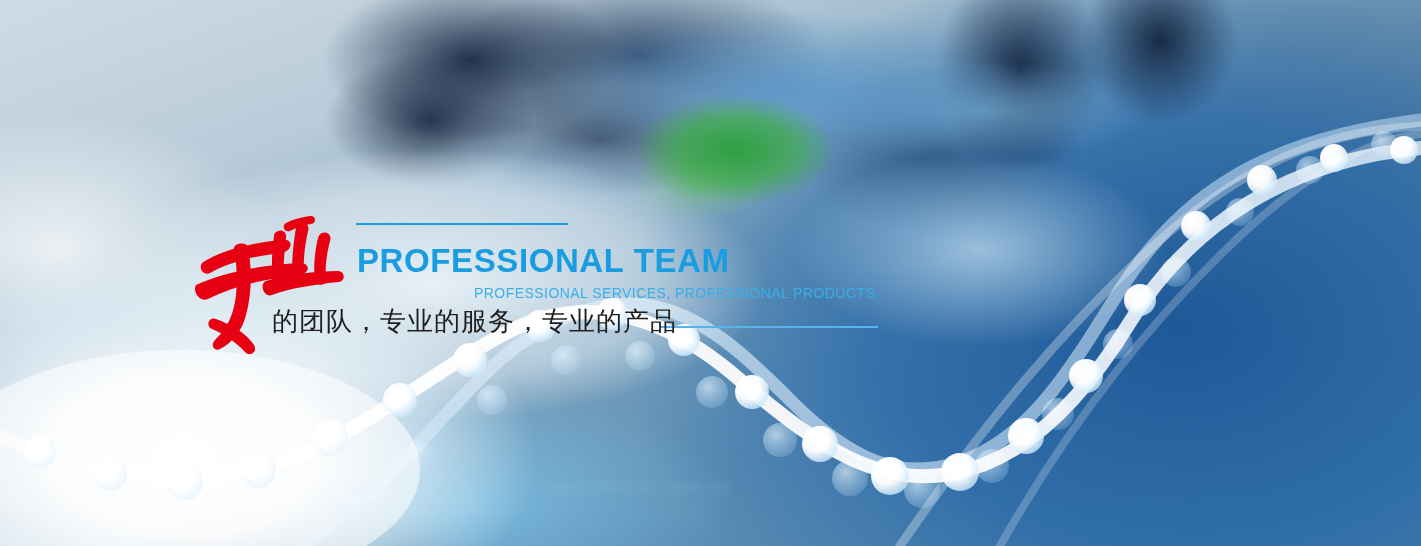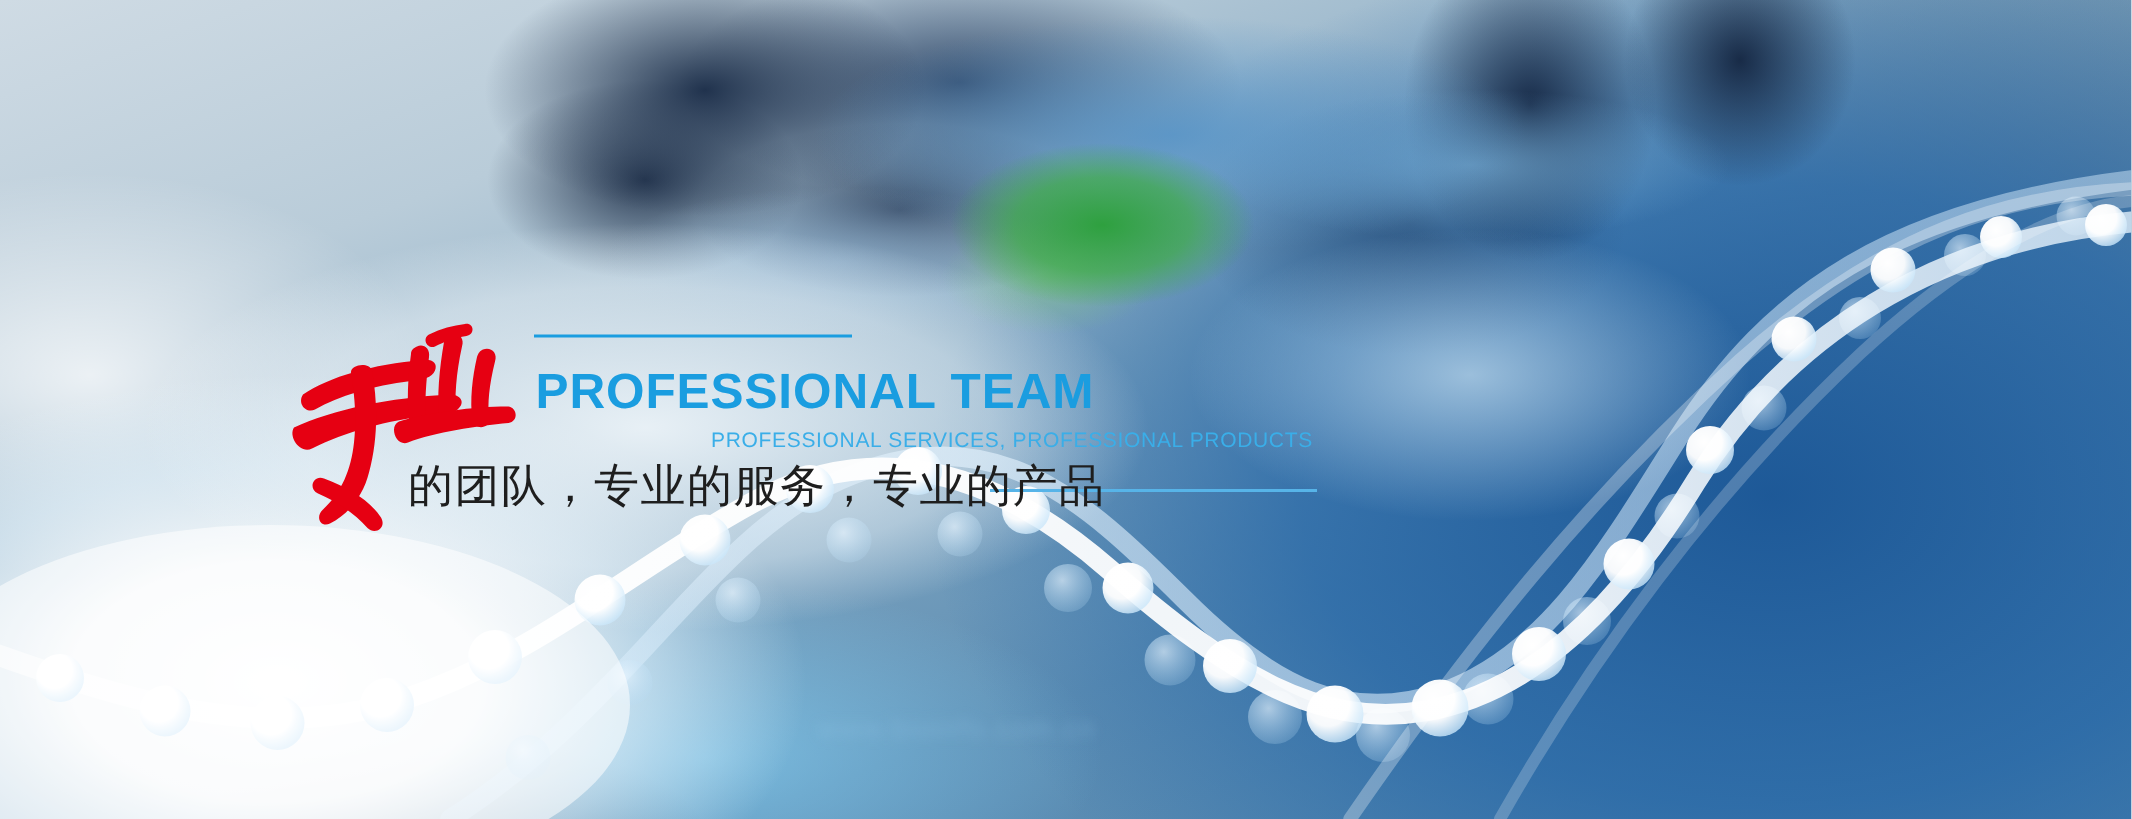--- a/index.html
+++ b/index.html
@@ -123,21 +123,21 @@
     left:474px; top:286px;
     font-size:14px;
     color:#3aaee8;
     letter-spacing:.45px;
     line-height:1;
     white-space:nowrap;
   }
   .cn-line{
     position:absolute;
     left:272px; top:306px;
-    font-size:30px;
+    font-size:26px;
     color:#1e1e1e;
     letter-spacing:1px;
     line-height:1.25;
     white-space:nowrap;
     font-family:Liberation Serif, serif;
   }
 </style>
 </head>
 <body>
 

